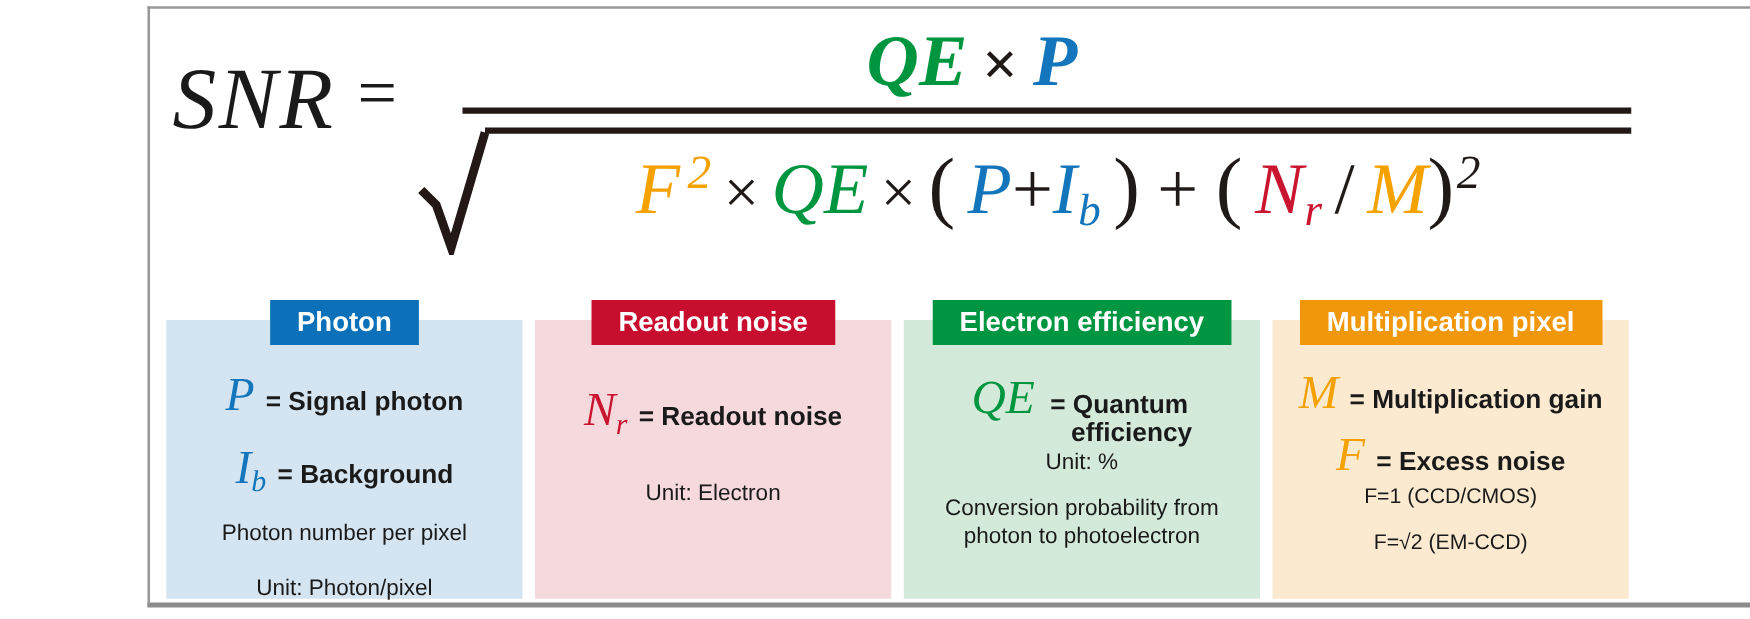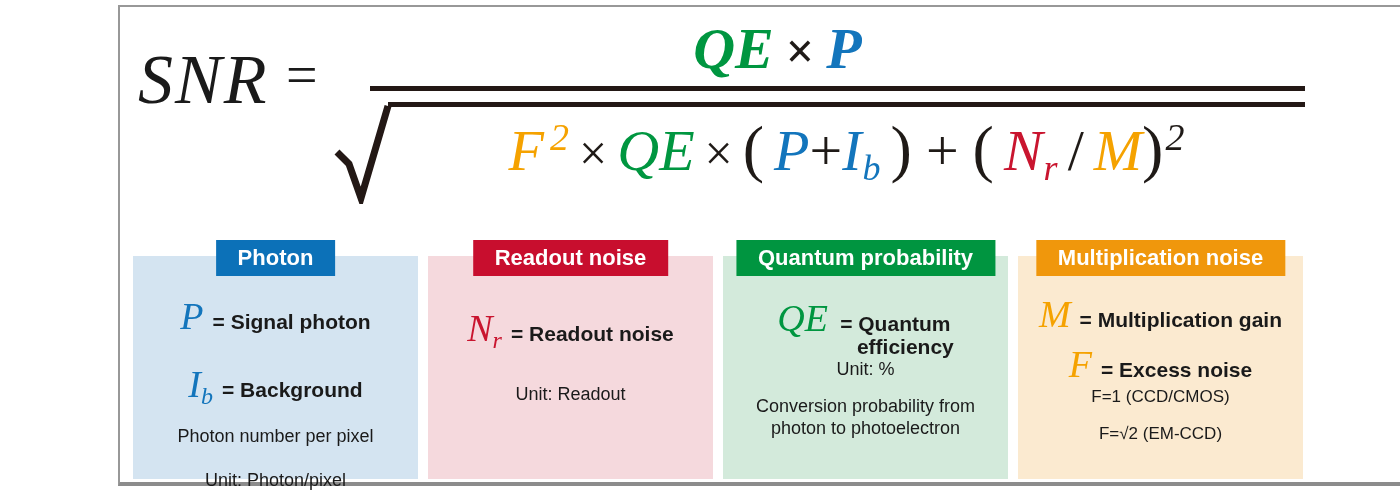--- a/index.html
+++ b/index.html
@@ -72,21 +72,21 @@
   .card-gain    .sym{color:var(--orange,#F5A200);}
 
   .entry{display:flex;justify-content:center;align-items:baseline;gap:9px;line-height:1.1;}
   .sym{font-family:"Liberation Serif","DejaVu Serif",serif;font-style:italic;font-size:38px;}
   .sym .s-sub{position:relative;top:7px;font-size:24px;}
   .def{font-weight:bold;font-size:21px;color:#1a1a1a;}
   .def .def2{display:block;text-align:left;padding-left:20px;}
   .note{font-size:18px;color:#1a1a1a;white-space:pre-line;line-height:1.25;}
 
   .card-photon .card-body{padding-top:40px;}
-  .card-photon .entry+.entry{margin-top:26px;text-align:center;}
+  .card-photon .entry+.entry{margin-top:16px;text-align:center;}
   .card-photon .note1{margin-top:22px;}
   .card-photon .note2{margin-top:19px;}
 
   .card-readout .card-body{padding-top:52px;}
   .card-readout .note1{margin-top:33px;}
 
   .card-qe .card-body{padding-top:42px;}
   .card-qe .note1{margin-top:0;}
   .card-qe .note2{margin-top:14px;}
 
@@ -134,39 +134,39 @@
       </div>
     </div>
 
     <div class="card card-readout">
       <div class="card-header">Readout noise</div>
       <div class="card-body">
         <div class="entry">
           <span class="sym"><span>N</span><span class="s-sub">r</span></span>
           <span class="def">= Readout noise</span>
         </div>
-        <div class="note note1">Unit: Readout</div>
+        <div class="note note1">Unit: Electron</div>
       </div>
     </div>
 
     <div class="card card-qe">
-      <div class="card-header">Quantum probability</div>
+      <div class="card-header">Electron efficiency</div>
       <div class="card-body">
         <div class="entry">
           <span class="sym"><span>QE</span><span class="s-sub"></span></span>
           <span class="def"><span>= Quantum</span><span class="def2">efficiency</span></span>
         </div>
         <div class="note note1">Unit: %</div>
         <div class="note note2">Conversion probability from
 photon to photoelectron</div>
       </div>
     </div>
 
     <div class="card card-gain">
-      <div class="card-header">Multiplication noise</div>
+      <div class="card-header">Multiplication pixel</div>
       <div class="card-body">
         <div class="entry">
           <span class="sym"><span>M</span><span class="s-sub"></span></span>
           <span class="def">= Multiplication gain</span>
         </div>
         <div class="entry">
           <span class="sym"><span>F</span><span class="s-sub"></span></span>
           <span class="def">= Excess noise</span>
         </div>
         <div class="note note1">F=1 (CCD/CMOS)</div>

